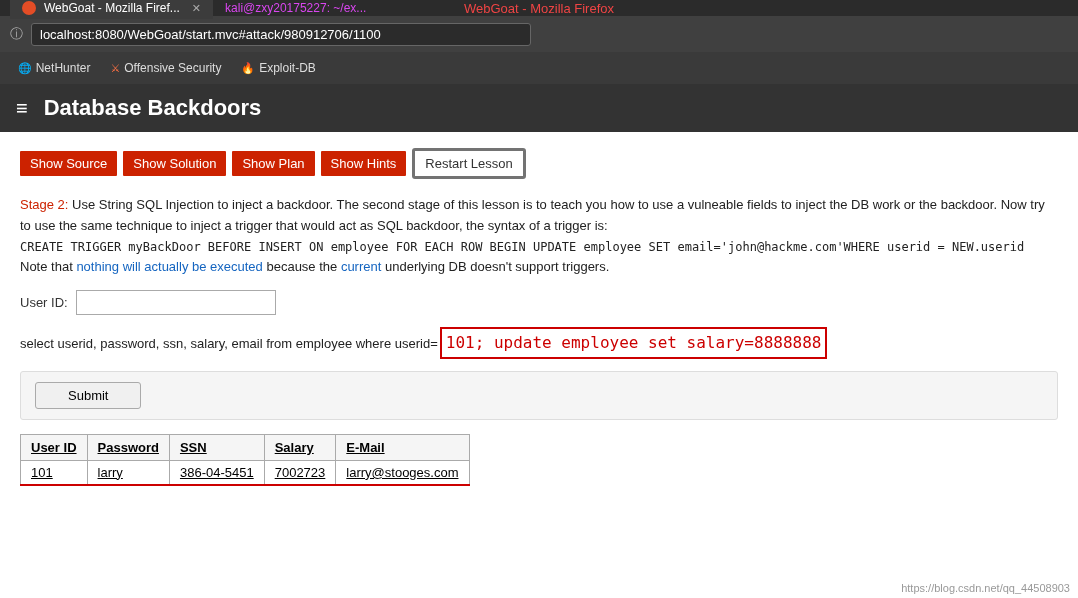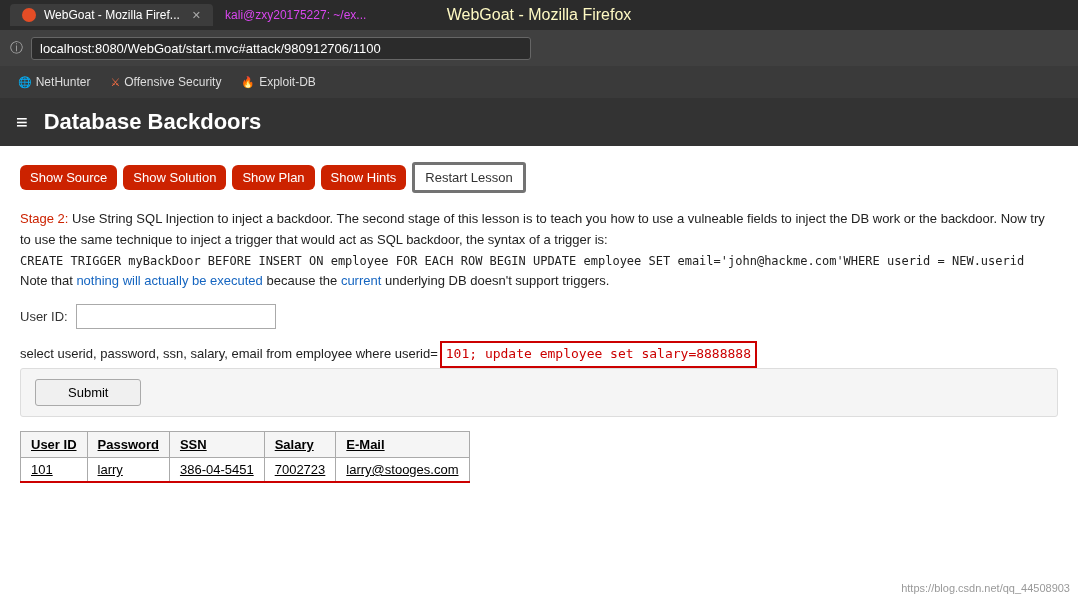--- a/index.html
+++ b/index.html
@@ -2,21 +2,21 @@
 <html><head>
   <meta charset="utf-8">
   <style>
     * { margin: 0; padding: 0; box-sizing: border-box; }
     body { font-family: Arial, sans-serif; font-size: 14px; background: #fff; }
 
     
     .browser-title-bar {
       background: #2b2b2b;
       color: #fff;
-      height: 30px;
+      height: 16px;
       display: flex;
       align-items: center;
       padding: 0 10px;
       font-size: 13px;
     }
     .browser-title-bar .tab {
       background: #3c3c3c;
       border-radius: 4px 4px 0 0;
       padding: 4px 12px;
       display: flex;
@@ -32,22 +32,22 @@
     }
     .browser-title-bar .terminal-tab {
       padding: 4px 12px;
       font-size: 12px;
       color: #d946ef;
     }
     .window-title {
       position: absolute;
       left: 50%;
       transform: translateX(-50%);
-      font-size: 16px;
-      color: #fef9c3;
+      font-size: 13px;
+      color: #ef4444;
     }
 
     
     .address-bar {
       background: #404040;
       height: 36px;
       display: flex;
       align-items: center;
       padding: 0 10px;
       gap: 8px;
@@ -126,21 +126,21 @@
       flex-wrap: wrap;
       gap: 6px;
     }
     .btn-red {
       background: #cc2200;
       color: #fff;
       border: none;
       padding: 5px 10px;
       font-size: 13px;
       cursor: pointer;
-      border-radius: 6px;
+      border-radius: 1px;
     }
     .btn-outline {
       background: #fff;
       color: #333;
       border: 3px solid #737373;
       padding: 5px 10px;
       font-size: 13px;
       cursor: pointer;
       border-radius: 3px;
     }
@@ -173,35 +173,36 @@
     .field-input {
       border: 1px solid #aaa;
       padding: 4px 6px;
       font-size: 13px;
       width: 200px;
     }
 
     
     .sql-query-row {
       font-size: 13px;
+      margin-bottom: 12px;
       line-height: 1.6;
       display: flex;
       align-items: baseline;
       flex-wrap: wrap;
       gap: 2px;
     }
     .sql-query-static {
       color: #222;
     }
     .sql-query-injected {
       color: #cc0000;
       border: 2px solid #cc0000;
       padding: 1px 4px;
       font-family: monospace;
-      font-size: 13px;
+      font-size: 16px;
       display: inline-block;
     }
 
     
     .submit-area {
       background: #f5f5f5;
       border: 1px solid #ddd;
       padding: 10px 14px;
       margin-bottom: 14px;
       border-radius: 3px;

